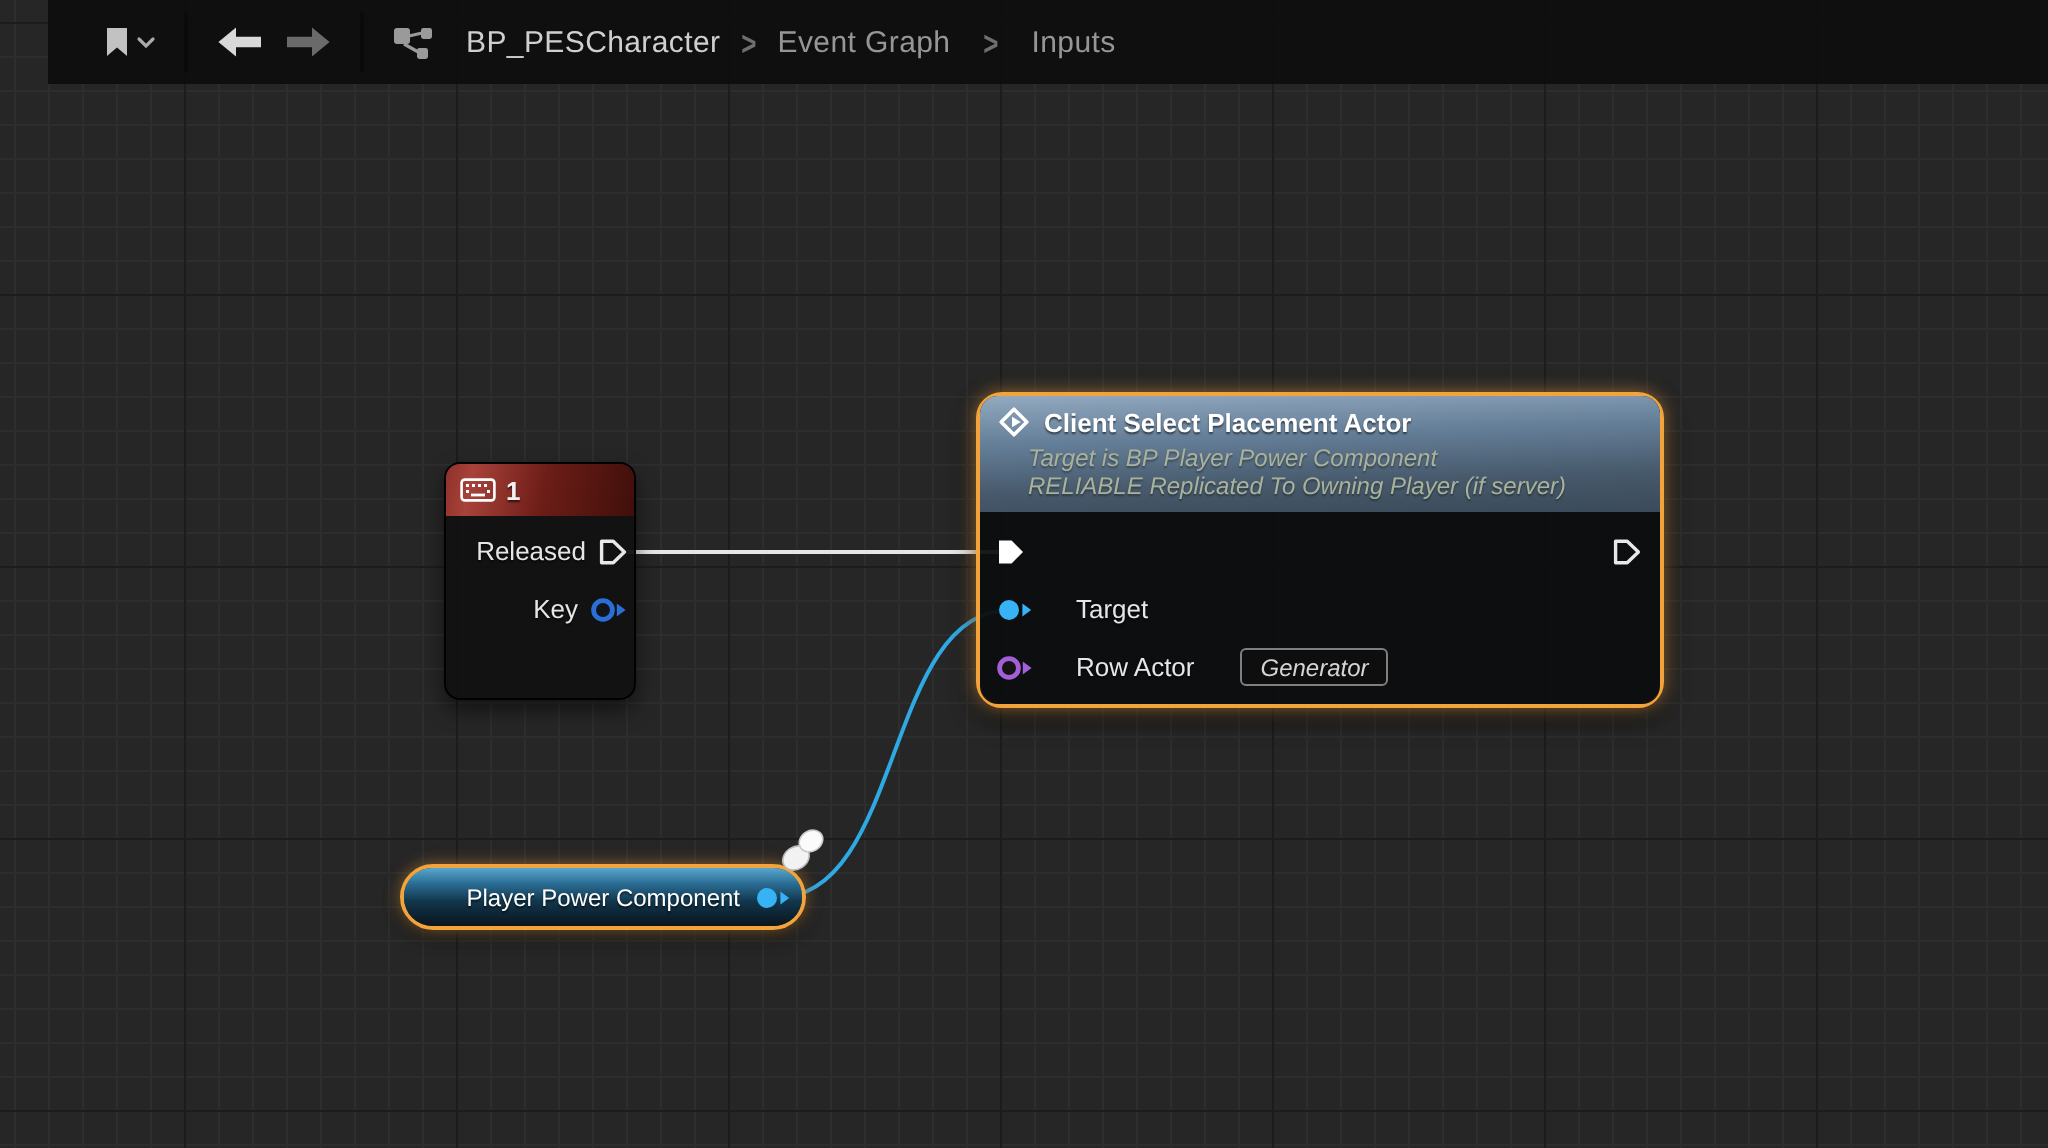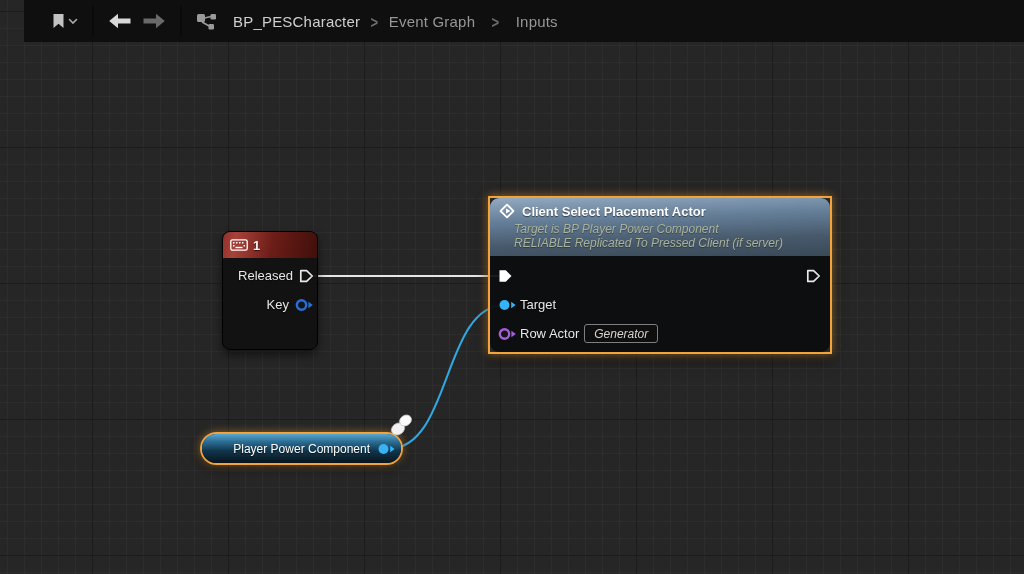--- a/index.html
+++ b/index.html
@@ -53,35 +53,35 @@
   .key-title { color:#f2f2f2; font-size:13px; font-weight:bold; text-shadow:0 1px 1px rgba(0,0,0,.6); }
   .pin-row-r {
     height:29px; display:flex; align-items:center; justify-content:flex-end;
     gap:6px; padding-right:3px;
   }
   .pin-label { color:#e6e6e6; font-size:13px; text-shadow:0 1px 1px rgba(0,0,0,.6); }
 
   
   .select-node {
     left:488px; top:196px; width:344px; height:158px;
-    border:2px solid #F2A33C; border-radius:0;
+    border:2px solid #F2A33C; border-radius:13px;
     box-shadow:0 0 9px rgba(242,163,60,0.55), 0 6px 12px rgba(0,0,0,0.5);
   }
   .select-inner {
     width:100%; height:100%; border-radius:9px; overflow:hidden;
     background:rgba(12,13,15,0.94);
   }
   .select-header {
     height:58px; padding:5px 10px 4px 9px;
     background:linear-gradient(178deg, #93aabf 0%, #66809a 34%, #46586a 72%, #3a4a59 100%);
   }
   .select-title-row { display:flex; align-items:center; gap:7px; }
   .select-title { color:#ffffff; font-size:13px; font-weight:bold; text-shadow:0 1px 1px rgba(0,0,0,.55); }
   .select-sub { color:#a9b29a; font-size:12px; font-style:italic; line-height:14px; margin-left:15px; text-shadow:0 1px 1px rgba(0,0,0,.35); }
-  .body-row { height:29px; display:flex; align-items:center; gap:3px; padding:0 9px 0 8px; }
+  .body-row { height:29px; display:flex; align-items:center; gap:21px; padding:0 9px 0 8px; }
   .body-row.first { margin-top:5px; justify-content:space-between; }
   .rowname-input {
     width:74px; height:19px; margin-left:2px;
     background:#0e0e0e; border:1px solid #7f7f7f; border-radius:3px;
     color:#d4d4d4; font-size:12px; font-family:"Liberation Sans", sans-serif;
     text-align:center; outline:none;font-style:italic;
   }
 
   
   .var-node {
@@ -141,21 +141,21 @@
     <div class="select-inner">
       <div class="select-header">
         <div class="select-title-row">
           <svg width="16" height="16" viewBox="0 0 16 16">
             <path d="M8 1.6 L14.4 8 L8 14.4 L1.6 8 z" fill="none" stroke="#ffffff" stroke-width="1.8" stroke-linejoin="round"></path>
             <path d="M7 5.4 L11.4 8 L7 10.6 z" fill="#ffffff"></path>
           </svg>
           <span class="select-title">Client Select Placement Actor</span>
         </div>
         <div class="select-sub" style="margin-top:3px;">Target is BP Player Power Component</div>
-        <div class="select-sub">RELIABLE Replicated To Pressed Client (if server)</div>
+        <div class="select-sub">RELIABLE Replicated To Owning Player (if server)</div>
       </div>
 
       <div class="body-row first">
         <svg width="15" height="14" viewBox="0 0 15 14">
           <path d="M1.5 1.2 h6.3 l5.7 5.8 -5.7 5.8 H1.5 z" fill="#ffffff"></path>
         </svg>
         <svg width="15" height="14" viewBox="0 0 15 14">
           <path d="M1.8 1.6 h5.8 l5.6 5.4 -5.6 5.4 H1.8 z" fill="none" stroke="#e8e8e8" stroke-width="1.7" stroke-linejoin="round"></path>
         </svg>
       </div>

